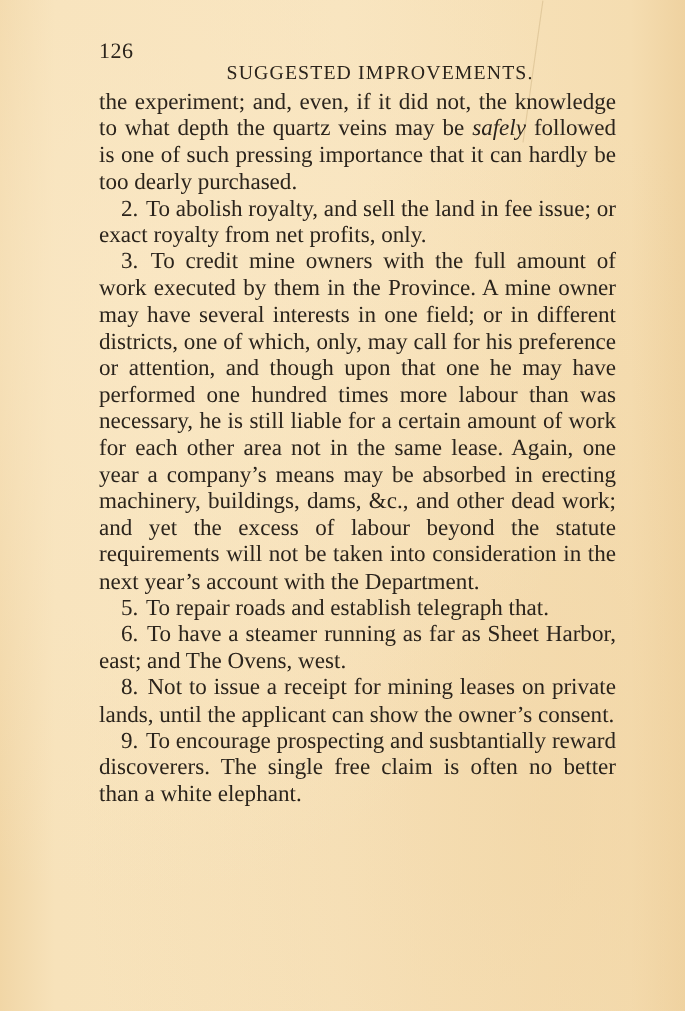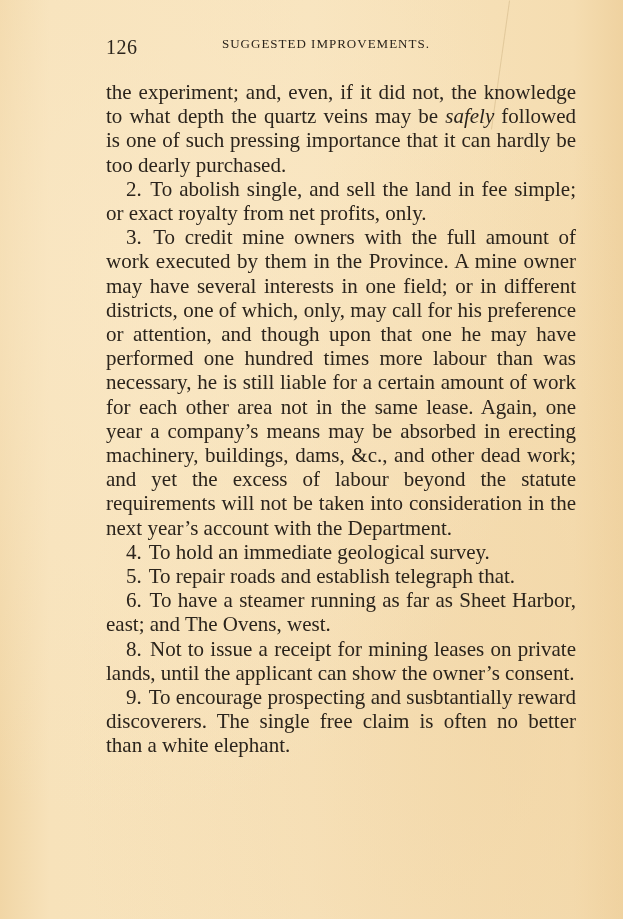--- a/index.html
+++ b/index.html
@@ -7,35 +7,35 @@
     width: 623px; height: 919px; overflow: hidden;
     background: #f6dfb4;
     background-image:
       radial-gradient(ellipse at 20% 30%, rgba(250,232,198,0.7) 0%, rgba(246,223,180,0) 60%),
       radial-gradient(ellipse at 80% 80%, rgba(240,210,160,0.5) 0%, rgba(246,223,180,0) 60%),
       linear-gradient(90deg, #f1d6a6 0%, #f7e2ba 8%, #f8e4be 50%, #f5ddb1 92%, #efd2a0 100%);
     position: relative;
     font-family: "DejaVu Serif", "Liberation Serif", serif;
     color: #2b241c;
   }
-  .page { position: absolute; left: 0; top: 0; width: 495px; height: 919px; margin-left: 16px; }
+  .page { position: absolute; left: 0; top: 0; width: 495px; height: 919px; }
   .fold {
     position: absolute; right: 10px; top: 0; width: 1px; height: 130px;
     background: rgba(190,160,110,0.35); transform: rotate(8deg);
   }
   .header {
     position: absolute; top: 36px; left: 90px; width: 470px; height: 24px;
   }
   .page-number {
     position: absolute; left: 0; top: 0;
     font-family: "Liberation Serif", serif; font-size: 20px; letter-spacing: 0.5px;
   }
   .running-head {
-    position: absolute; left: 116px; top: 0;
-    font-family: "Liberation Serif", serif; font-size: 13px; letter-spacing: 1px;
+    position: absolute; left: 116px; top: 20px;
+    font-family: "Liberation Serif", serif; font-size: 18px; letter-spacing: 1px;
   }
   .text {
     position: absolute; top: 80px; left: 90px; width: 470px;
     font-family: "Liberation Serif", serif; font-size: 21px; line-height: 24.2px;
     text-align: justify;
   }
   .text p { margin: 0; }
   .text p.indent { text-indent: 20px; }
   .num { padding-right: 2px; }
   em { font-style: italic; }
@@ -47,21 +47,20 @@
   <div class="fold"></div>
 
   <div class="header">
     <span class="page-number">126</span>
     <span class="running-head">SUGGESTED IMPROVEMENTS.</span>
   </div>
 
   <div class="text">
     <p><span>the experiment; and, even, if it did not, the knowledge to what depth the quartz veins may be </span><em>safely</em><span> followed is one of such pressing importance that it can hardly be too dearly purchased.</span></p>
 
-    <p class="indent"><span class="num">2.</span> <span>To abolish single, and sell the land in fee simple; or exact royalty from net profits, only.</span></p>
+    <p class="indent"><span class="num">2.</span> <span>To abolish royalty, and sell the land in fee issue; or exact royalty from net profits, only.</span></p>
     <p class="indent"><span class="num">3.</span> <span>To credit mine owners with the full amount of work executed by them in the Province.  A mine owner may have several interests in one field; or in different districts, one of which, only, may call for his preference or attention, and though upon that one he may have performed one hundred times more labour than was necessary, he is still liable for a certain amount of work for each other area not in the same lease.  Again, one year a company’s means may be absorbed in erecting machinery, buildings, dams, &amp;c., and other dead work; and yet the excess of labour beyond the statute requirements will not be taken into consideration in the next year’s account with the Department.</span></p>
-    <p class="indent"><span class="num">4.</span> <span>To hold an immediate geological survey.</span></p>
     <p class="indent"><span class="num">5.</span> <span>To repair roads and establish telegraph that.</span></p>
     <p class="indent"><span class="num">6.</span> <span>To have a steamer running as far as Sheet Harbor, east; and The Ovens, west.</span></p>
     <p class="indent"><span class="num">8.</span> <span>Not to issue a receipt for mining leases on private lands, until the applicant can show the owner’s consent.</span></p>
     <p class="indent"><span class="num">9.</span> <span>To encourage prospecting and susbtantially reward discoverers.  The single free claim is often no better than a white elephant.</span></p>
   </div>
 </div>
 
 </body></html>

